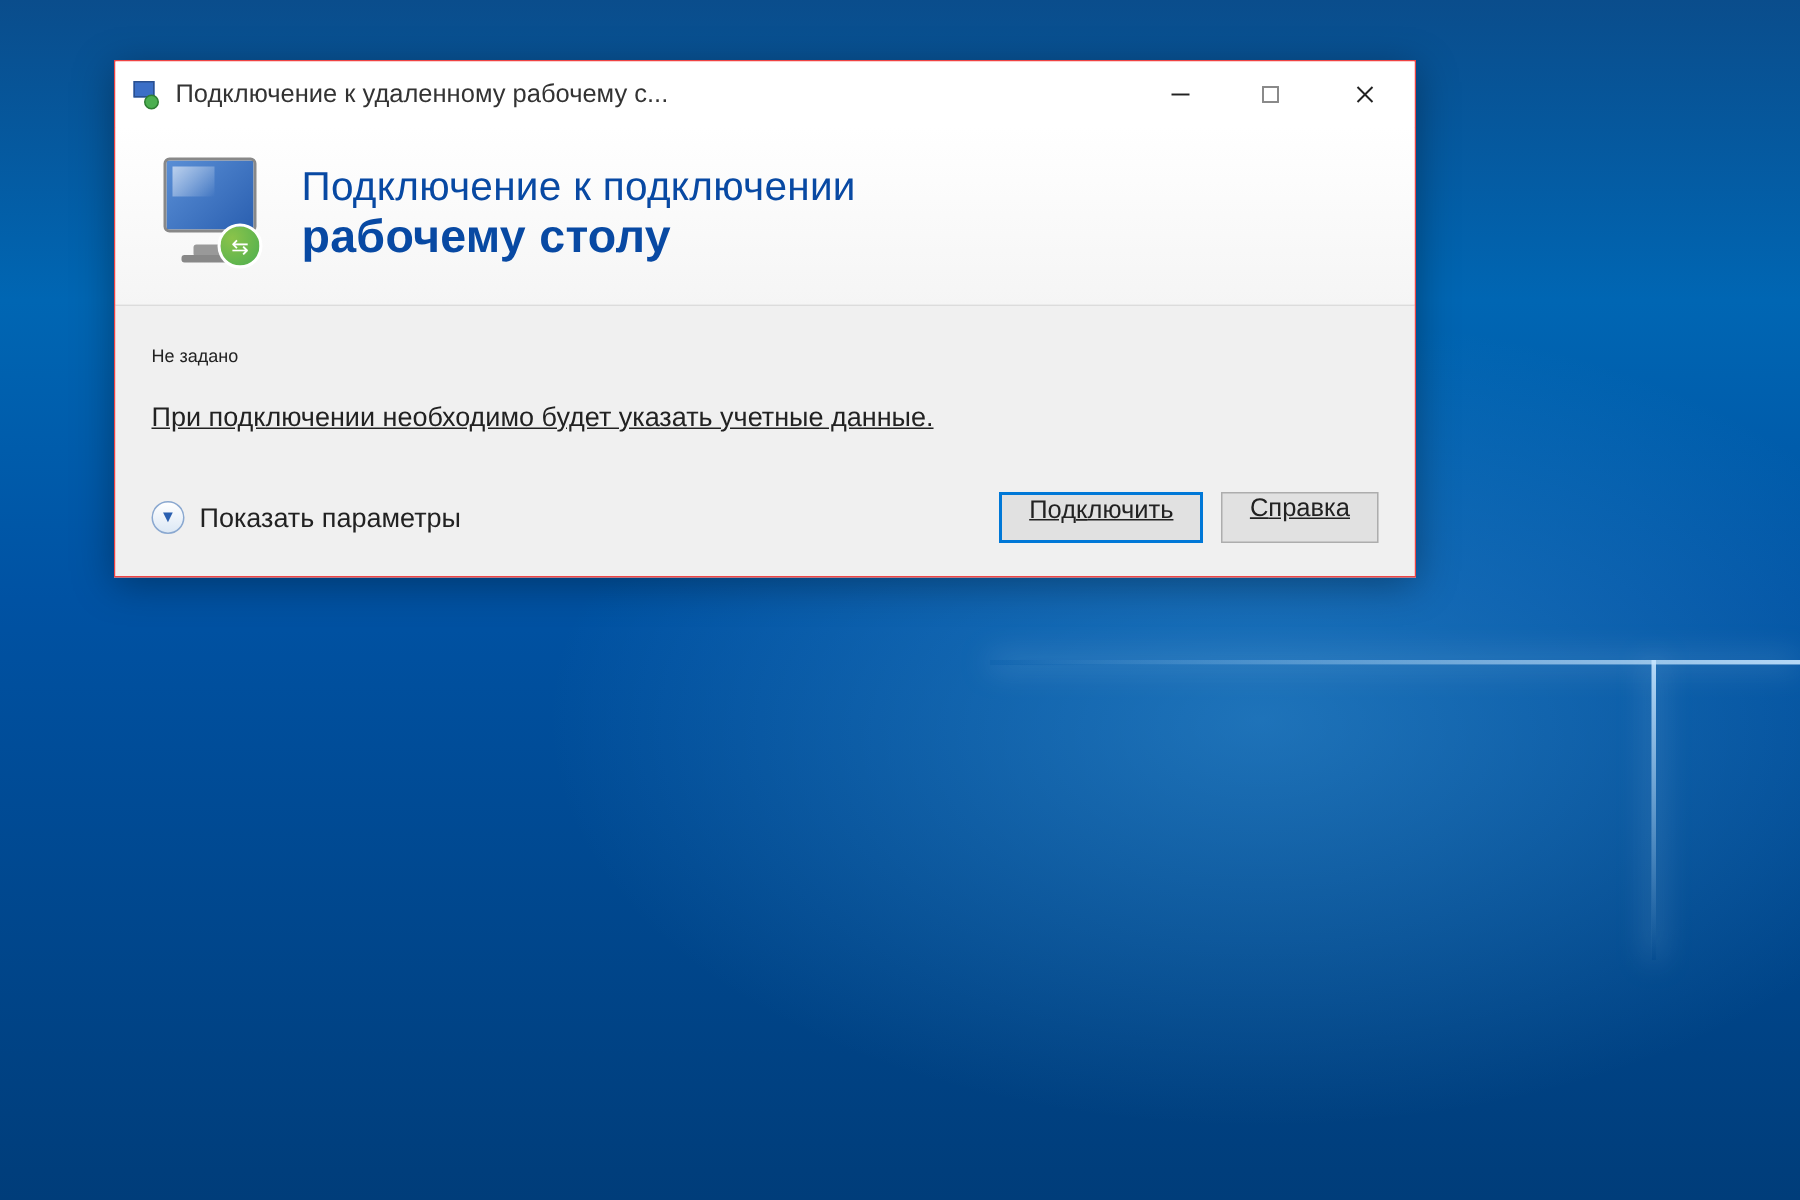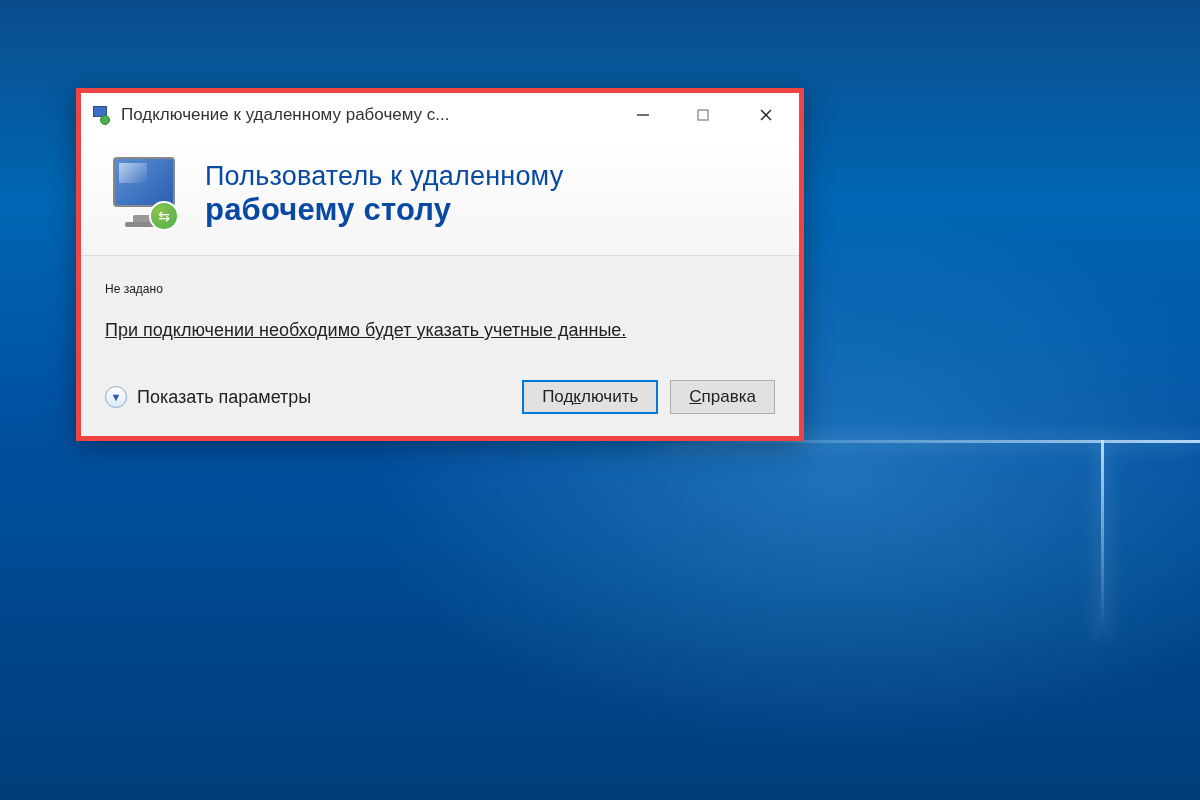--- a/index.html
+++ b/index.html
@@ -32,25 +32,24 @@
       top: 55%;
       width: 3px;
       height: 25%;
       background: linear-gradient(180deg, rgba(200,230,255,0.9), transparent);
       box-shadow: 0 0 20px rgba(200,230,255,0.6);
     }
     .window {
       position: absolute;
       left: 76px;
       top: 40px;
-      width: 728px;
+      width: 868px;
       background: #ffffff;
-      border: 5px solid #ef4444;
+      border: 1px solid #ef4444;
       box-shadow: 0 5px 25px rgba(0,0,0,0.35);
-      margin-top: 48px;
     }
     .titlebar {
       height: 44px;
       background: #ffffff;
       display: flex;
       align-items: center;
       padding-left: 10px;
     }
     .title-icon {
       width: 20px;
@@ -268,23 +267,24 @@
       display: flex;
       gap: 12px;
     }
     .btn {
       height: 34px;
       padding: 0 18px;
       font-size: 17px;
       background: #e1e1e1;
       border: 1px solid #adadad;
       display: flex;
-      align-items: center;
+      align-items: flex-start;
       justify-content: center;
       color: #222;
+      text-decoration: underline;
     }
     .btn.primary {
       border: 2px solid #0078d7;
       background: #e1e1e1;
     }
     .btn .accel { text-decoration: underline; }
   </style>
 </head>
 <body>
 
@@ -321,21 +321,21 @@
   </div>
 
   <div class="header-band">
     <div class="app-icon">
       <div class="screen"></div>
       <div class="stand"></div>
       <div class="base"></div>
       <div class="green-badge">⇆</div>
     </div>
     <div class="header-text">
-      <div class="line1">Пользователь к удаленному</div>
+      <div class="line1">Подключение к подключении</div>
       <div class="line2">рабочему столу</div>
     </div>
   </div>
 
   <div class="body-area">
 
 
     <div class="user-row">
       <div class="user-value">Не задано</div>
     </div>

